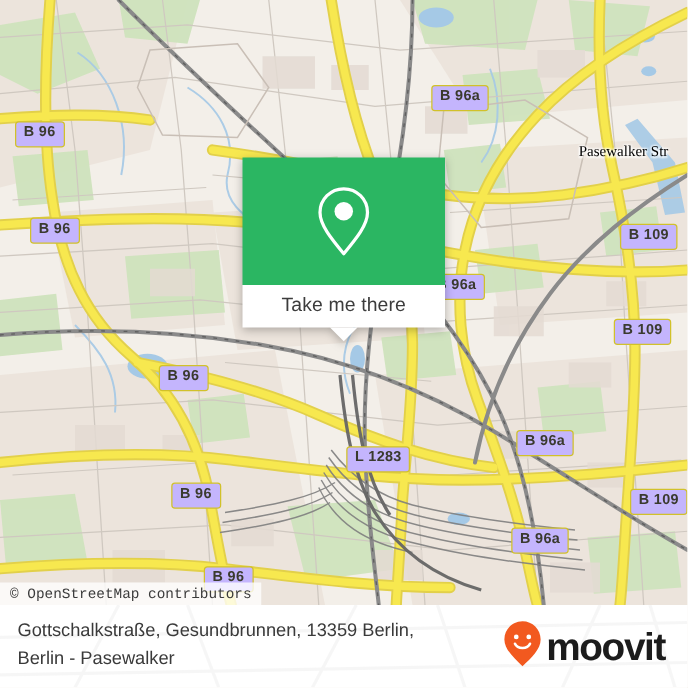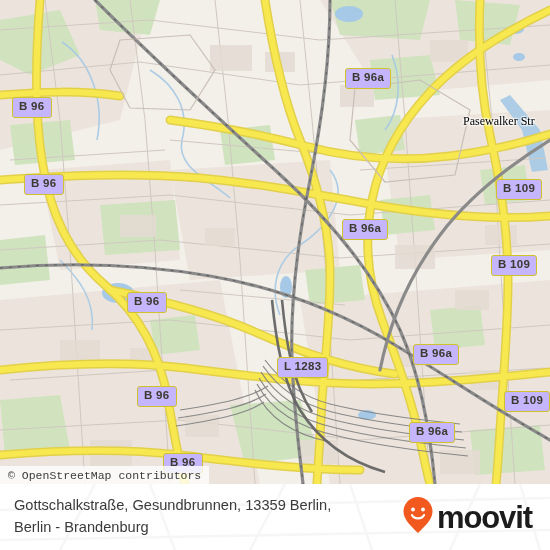--- a/index.html
+++ b/index.html
@@ -355,20 +355,34 @@
     <div class="shield" style="left:127px; top:292px;">B 96</div>
     <div class="shield" style="left:413px; top:344px;">B 96a</div>
     <div class="shield" style="left:277px; top:357px;">L 1283</div>
     <div class="shield" style="left:137px; top:386px;">B 96</div>
     <div class="shield" style="left:504px; top:391px;">B 109</div>
     <div class="shield" style="left:409px; top:422px;">B 96a</div>
     <div class="shield" style="left:163px; top:453px;">B 96</div>
 
     <div class="street-label" style="left:463px; top:114px;">Pasewalker Str</div>
 
+    <div id="callout">
+      <div id="callout-top">
+        <span id="pin-icon">
+          <svg width="44" height="58" viewBox="0 0 44 58" aria-hidden="true">
+            <path d="M22 3 C11.5 3, 3 11.5, 3 22 C3 32, 12 43, 22 55 C32 43, 41 32, 41 22 C41 11.5, 32.5 3, 22 3 Z" fill="none" stroke="#ffffff" stroke-width="2.6" stroke-linejoin="round"></path>
+            <circle cx="22" cy="21" r="7.4" fill="#ffffff"></circle>
+          </svg>
+        </span>
+      </div>
+      <div id="callout-bottom">
+        <span id="callout-label">Take me there</span>
+        <span id="callout-tail"></span>
+      </div>
+    </div>
 
     <div id="attribution">
       <span>© OpenStreetMap contributors</span>
     </div>
   </div>
 
   <div id="footer">
 
     <svg id="footer-watermark" width="550" height="66" viewBox="0 0 550 66">
       <g fill="none" stroke="#eeeeee" stroke-width="2.6">
@@ -379,21 +393,21 @@
         <path d="M450 66 L480 0"></path>
         <path d="M520 0 L540 66"></path>
         <path d="M0 26 L550 14"></path>
         <path d="M0 56 L550 46"></path>
       </g>
     </svg>
 
     <div id="footer-inner">
       <div id="footer-address">
         <span class="ln">Gottschalkstraße, Gesundbrunnen, 13359 Berlin,</span>
-        <span class="ln">Berlin - Brandenburg</span>
+        <span class="ln">Berlin - Pasewalker</span>
       </div>
 
       <div id="brand">
         <span>
           <svg width="32" height="38" viewBox="0 0 32 38" aria-hidden="true">
             <path d="M16 1 C8 1, 1.5 7.5, 1.5 15.5 C1.5 23.5, 9 30, 16 37 C23 30, 30.5 23.5, 30.5 15.5 C30.5 7.5, 24 1, 16 1 Z" fill="#f2591f"></path>
             <circle cx="11" cy="13.5" r="1.9" fill="#ffffff"></circle>
             <circle cx="21" cy="13.5" r="1.9" fill="#ffffff"></circle>
             <path d="M10 19 C12 23.5, 20 23.5, 22 19" fill="none" stroke="#ffffff" stroke-width="2.1" stroke-linecap="round"></path>
           </svg>

